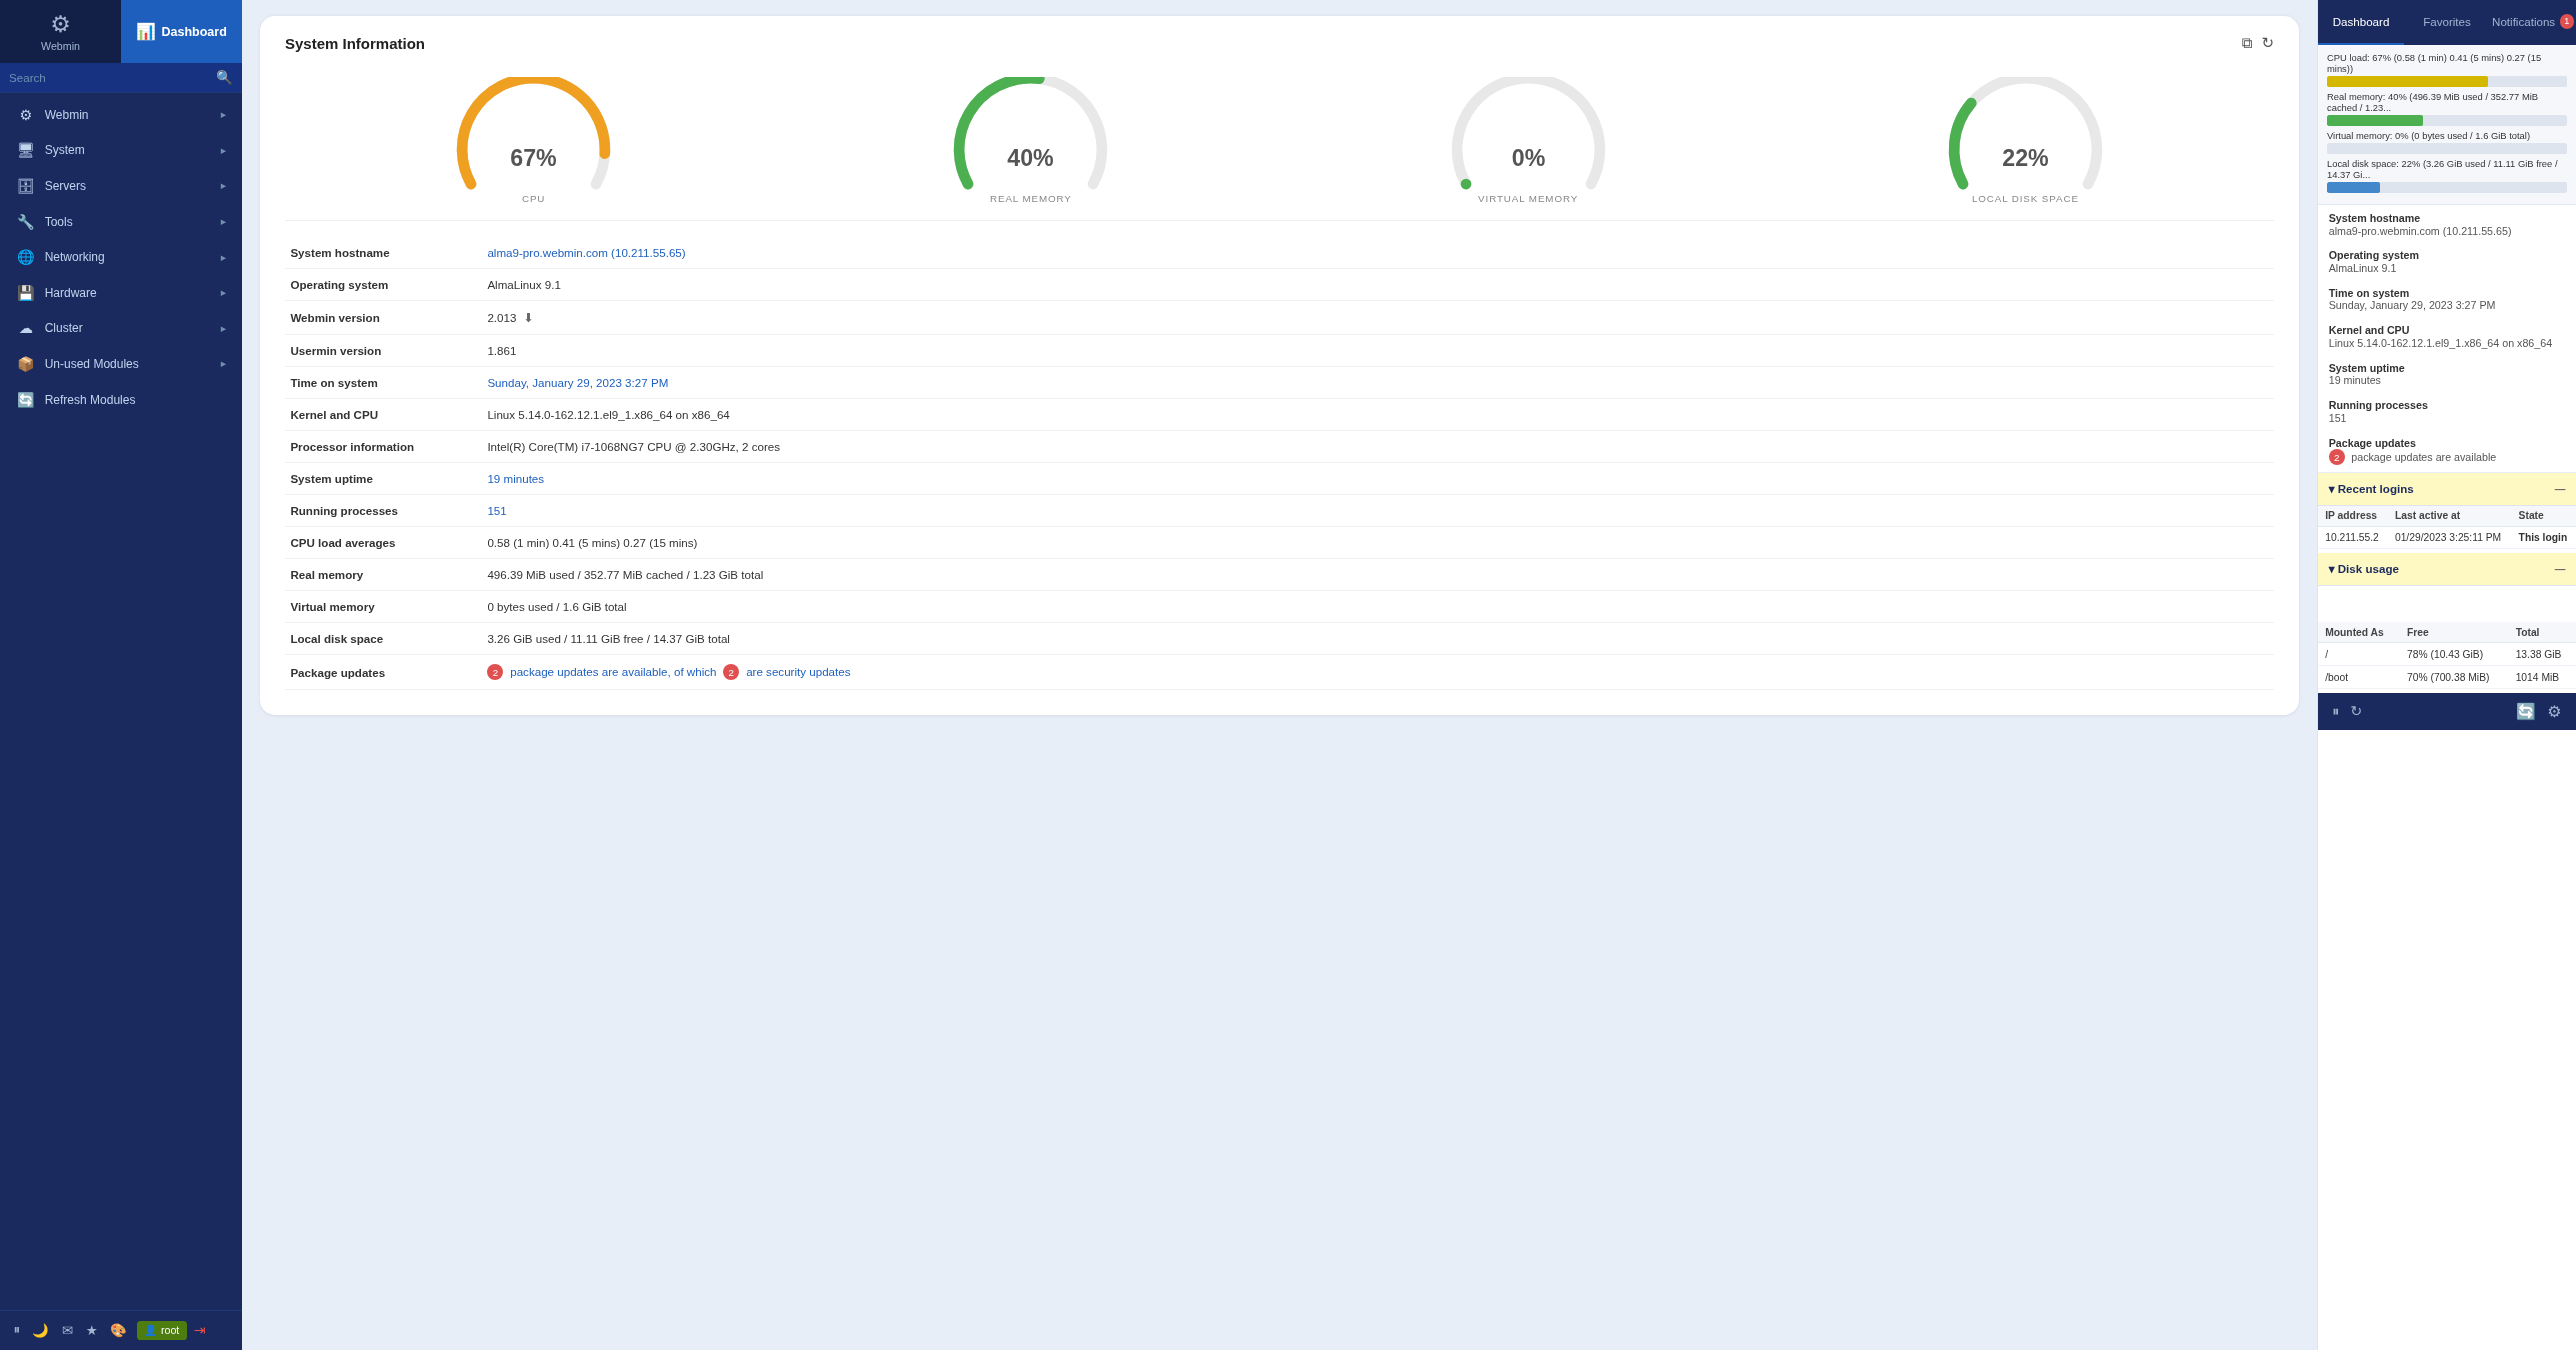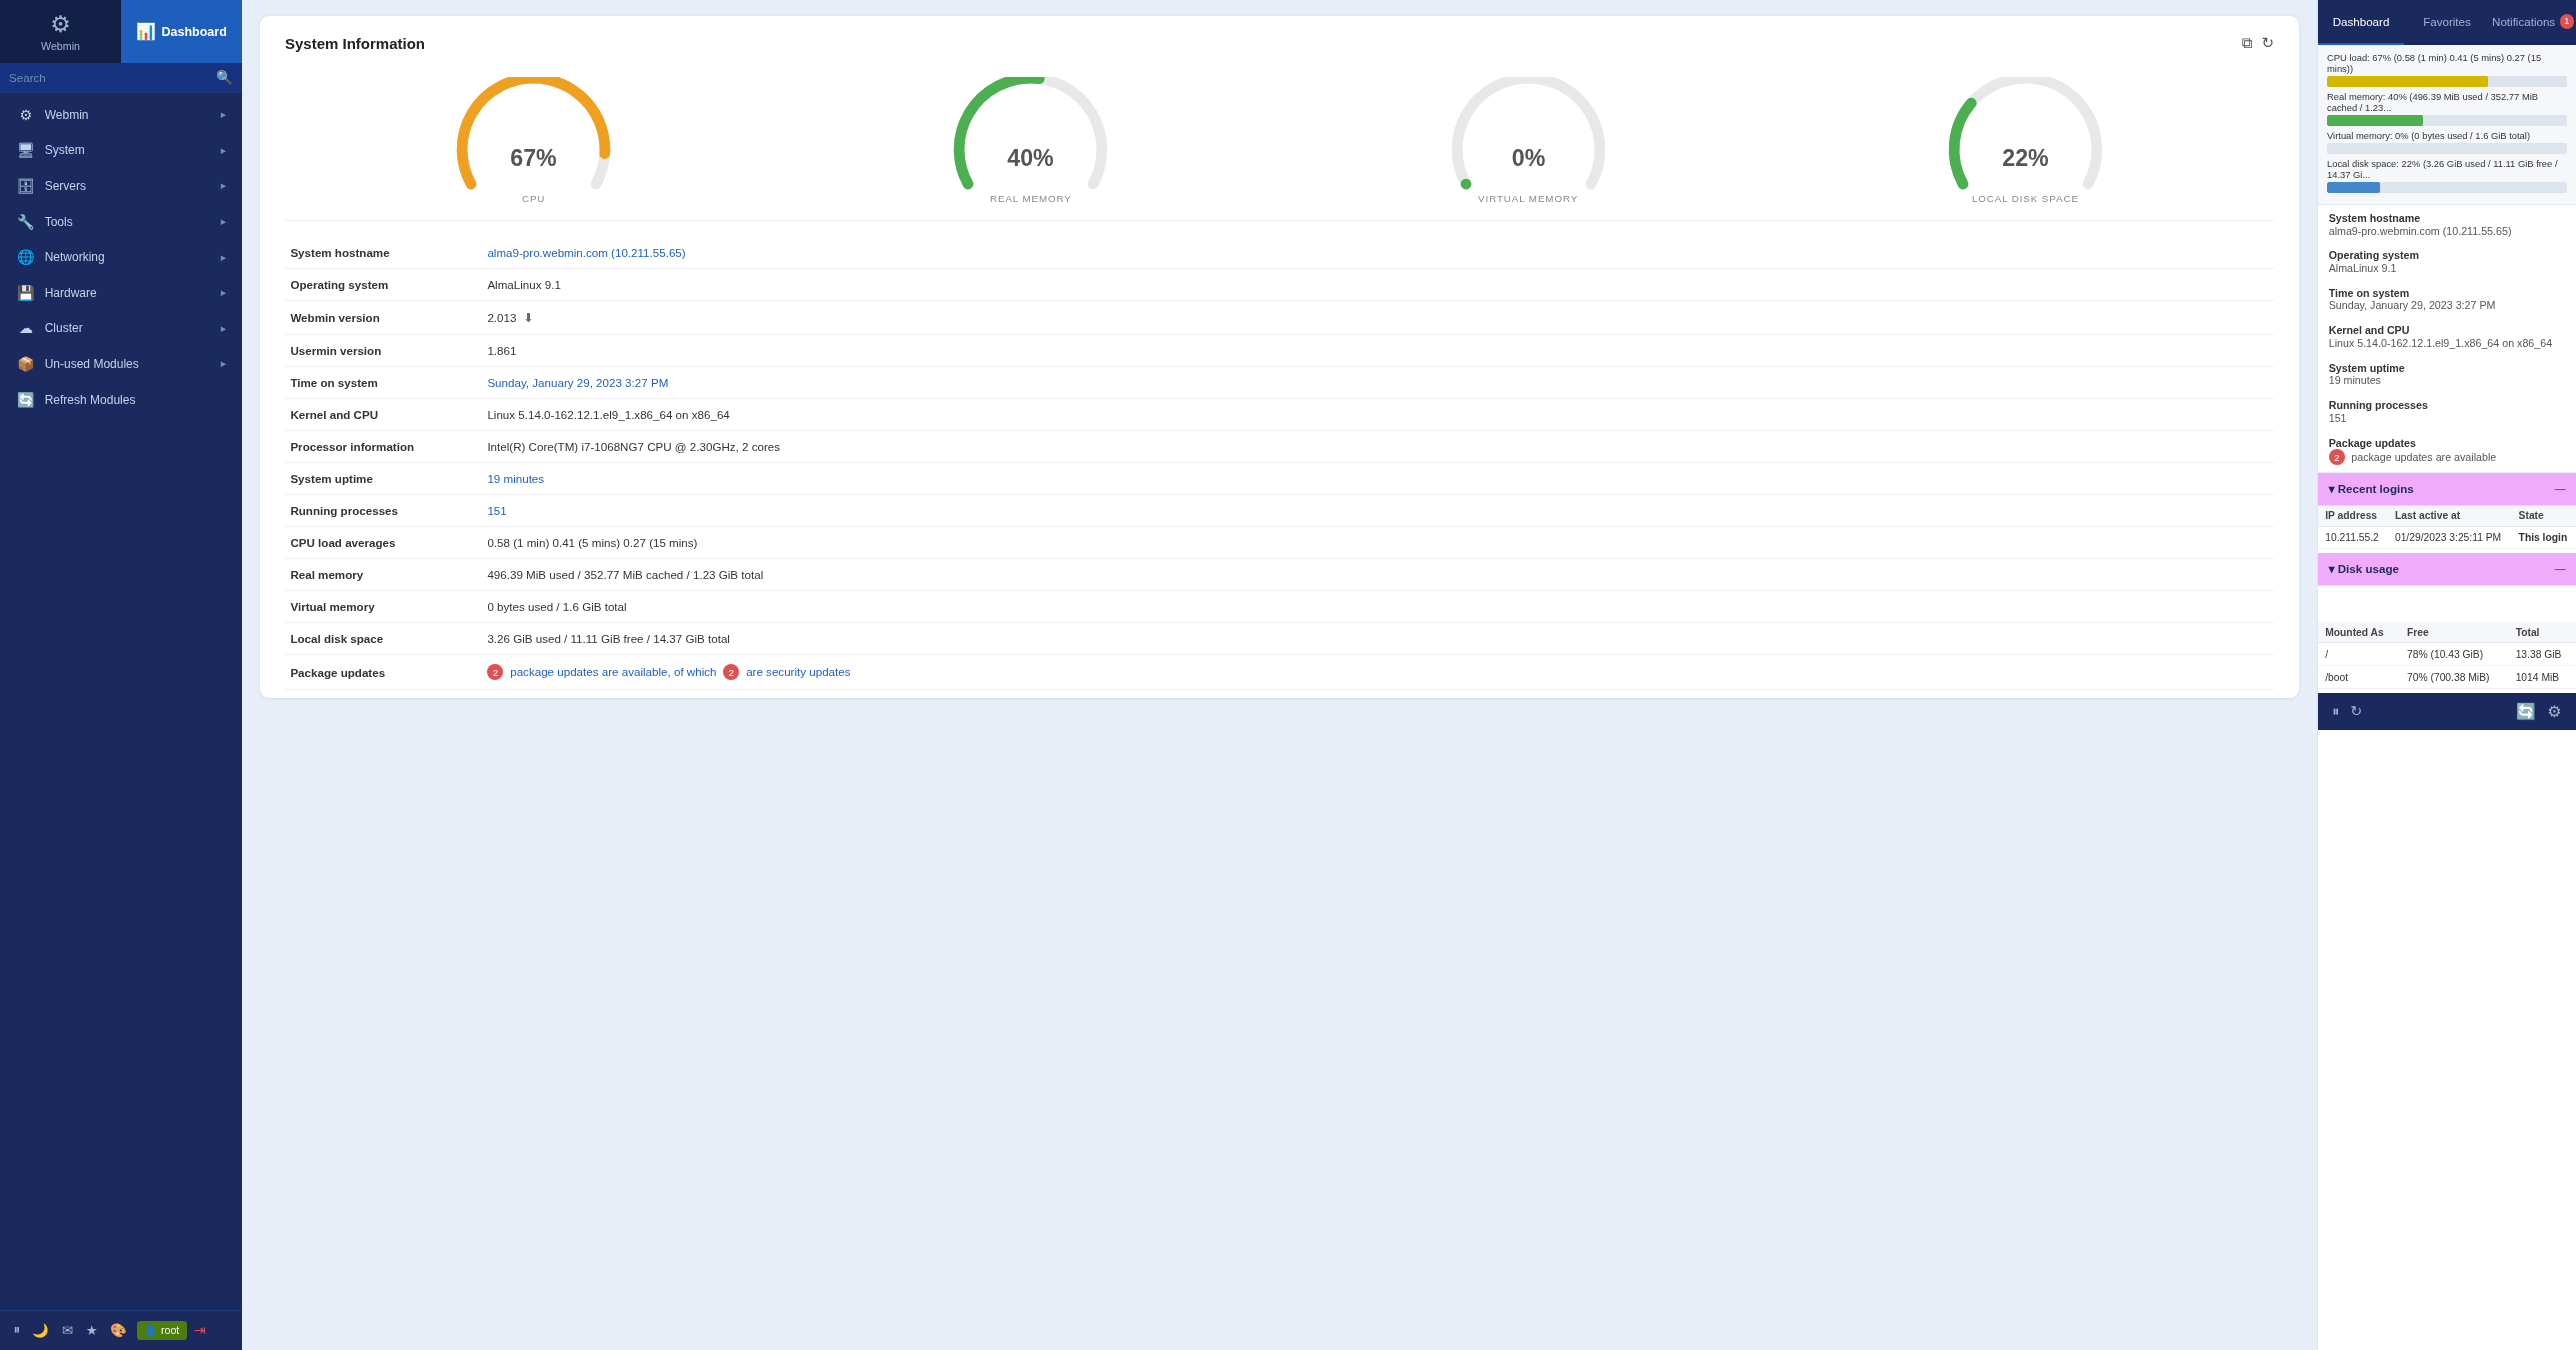--- a/index.html
+++ b/index.html
@@ -97,22 +97,22 @@
 
     
     #sysinfo-panel {
       flex: 1;
       padding: 16px 18px;
       overflow-y: auto;
       background: #e8eef8;
     }
     #sysinfo-card {
       background: #fff;
-      border-radius: 9px;
-      padding: 18px 25px 8px 25px;
+      border-radius: 15px;
+      padding: 18px 25px 25px 25px;
       box-shadow: 0 0.9px 3.6px rgba(0,0,0,0.08);
     }
     #sysinfo-card-header {
       display: flex;
       align-items: center;
       justify-content: space-between;
       margin-bottom: 16px;
     }
     #sysinfo-card-header .card-title { font-size: 15px; font-weight: 600; color: #222; }
     #sysinfo-card-header .card-actions { display: flex; gap: 9px; }
@@ -184,21 +184,21 @@
     .rs-section { border-bottom: 0.9px solid #e8eef8; }
     .rs-row { display: flex; flex-direction: column; padding: 6.3px 10.7px; }
     .rs-key { font-size: 10.7px; font-weight: 700; color: #333; margin-bottom: 0.9px; }
     .rs-val { font-size: 10.7px; color: #555; }
 
     .collapsible-header {
       display: flex;
       align-items: center;
       justify-content: space-between;
       padding: 9px 10.7px;
-      background: #f0abfc;
+      background: #fef9c3;
       cursor: pointer;
       font-size: 11.6px;
       font-weight: 600;
       color: #1a2a5e;
       border-bottom: 0.9px solid #dde4ee;
     }
     .collapsible-header .ch-right { display: flex; align-items: center; gap: 5.4px; color: #666; font-size: 10.7px; }
 
     
     .mini-table { width: 100%; border-collapse: collapse; font-size: 10.3px; }

